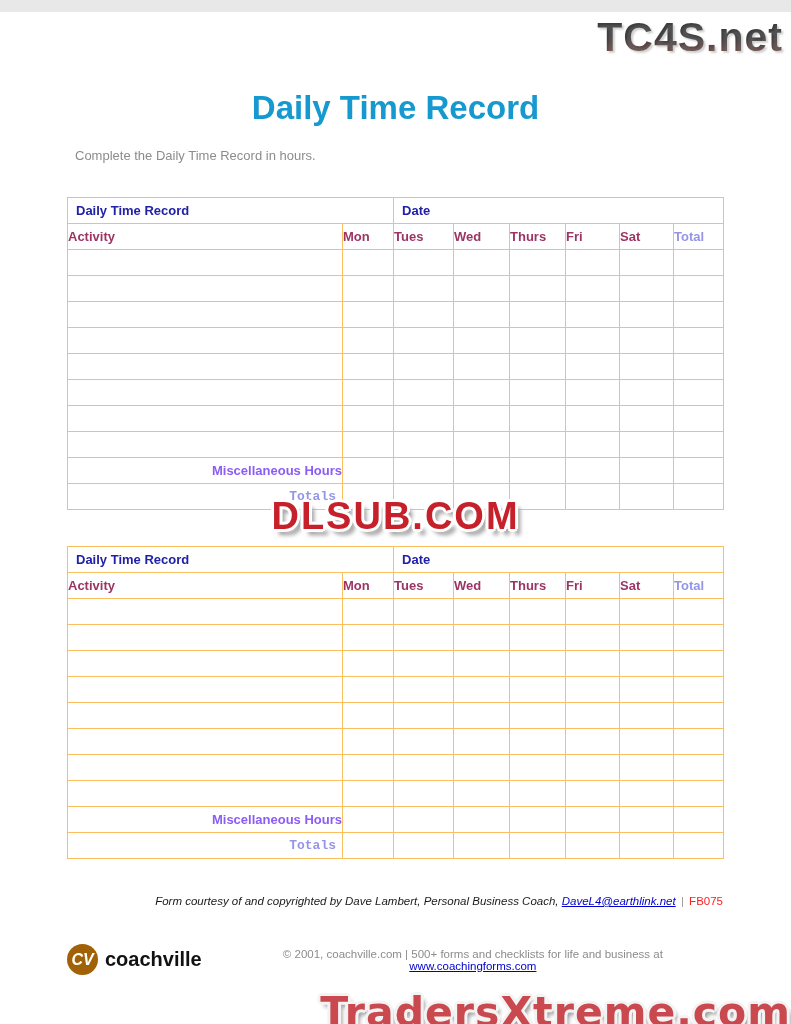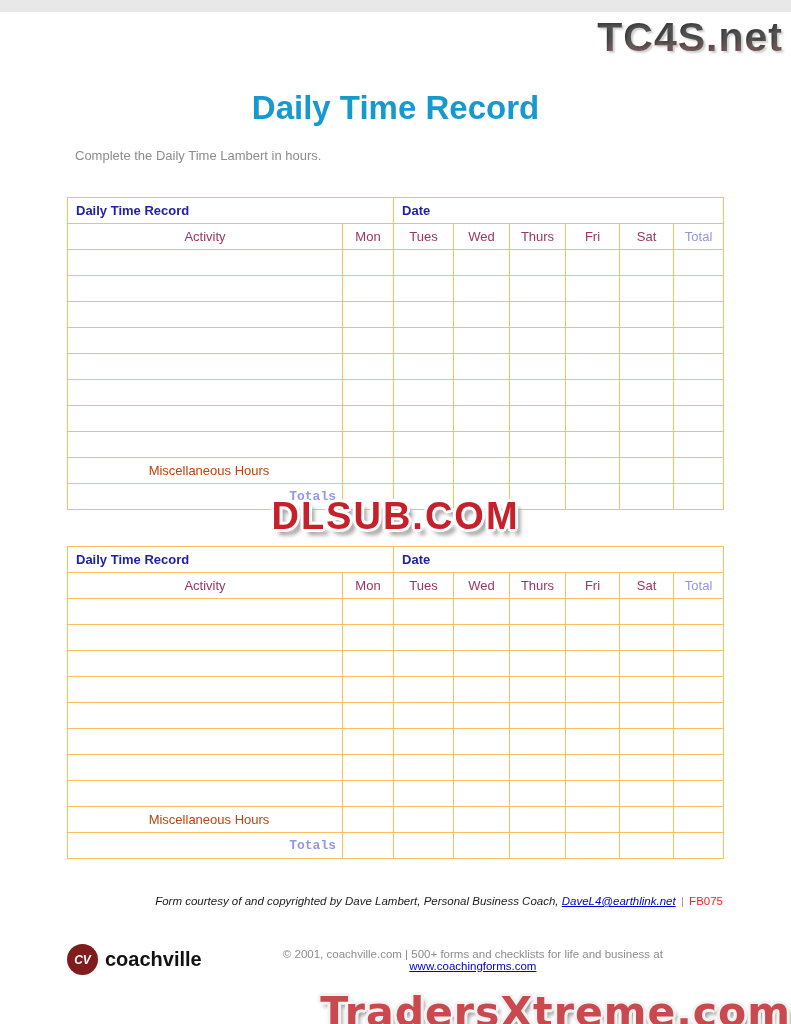--- a/index.html
+++ b/index.html
@@ -72,26 +72,26 @@
     overflow:hidden; white-space:nowrap;
   }
   col.c0 { width:275px; } col.c1 { width:51px; } col.c2 { width:60px; }
   col.c3 { width:56px; }  col.c4 { width:56px; } col.c5 { width:54px; }
   col.c6 { width:54px; }  col.c7 { width:50px; }
   th.tt {
     text-align:left; padding-left:8px;
     color:#2121a8; font-weight:bold;
   }
   tr.r-cols th {
-    text-align:center; font-weight:normal; color:#9c3566;
+    text-align:left; font-weight:bold; color:#9c3566;
   }
   tr.r-cols th.h-total { color:#9595e8; }
   td.misc-label {
-    text-align:center; padding-left:8px;
-    font-weight:normal; color:#c2410c;
+    text-align:right; padding-left:8px;
+    font-weight:bold; color:#8b5cf6;
   }
   td.totals-label {
     text-align:right; padding-right:6px;
     font-weight:bold; color:#9595e8;font-family:Liberation Mono, monospace;
   }
 
   
   .credit {
     position:absolute; top:883px; right:68px;
     font-size:11.5px; font-style:italic; color:#1a1a1a;
@@ -102,43 +102,43 @@
   .cr-code { color:#ff2020; font-style:normal; }
 
   
   .bottombar {
     position:absolute; top:932px; left:67px; width:657px;
     display:flex; align-items:center;
   }
   .cv-logo { display:flex; align-items:center; }
   .cv-circle {
     width:31px; height:31px; border-radius:50%;
-    background:#7f1d1d;
+    background:#a16207;
     display:flex; align-items:center; justify-content:center;
-    color:#ffffff; font-weight:bold; font-size:12px; font-style:italic;
+    color:#ffffff; font-weight:bold; font-size:16px; font-style:italic;
   }
   .cv-name {
     margin-left:7px; font-size:20px; font-weight:bold; color:#111111;
   }
   .copyright {
     flex:1; text-align:center;
     font-size:11.5px; color:#8c8c8c;
     padding-left:20px;
   }
   .cp-link { color:#0000cc; text-decoration:underline; cursor:pointer; }
 </style>
 </head>
 <body>
 
 <div class="page">
 
   <div class="tc4s">TC4S.net</div>
 
   <h1 class="title">Daily Time Record</h1>
-  <p class="subtitle">Complete the Daily Time Lambert in hours.</p>
+  <p class="subtitle">Complete the Daily Time Record in hours.</p>
 
   <table class="dtr t1">
     <colgroup>
       <col class="c0">
         <col class="c1">
         <col class="c2">
         <col class="c3">
       <col class="c4">
         <col class="c5">
         <col class="c6">

